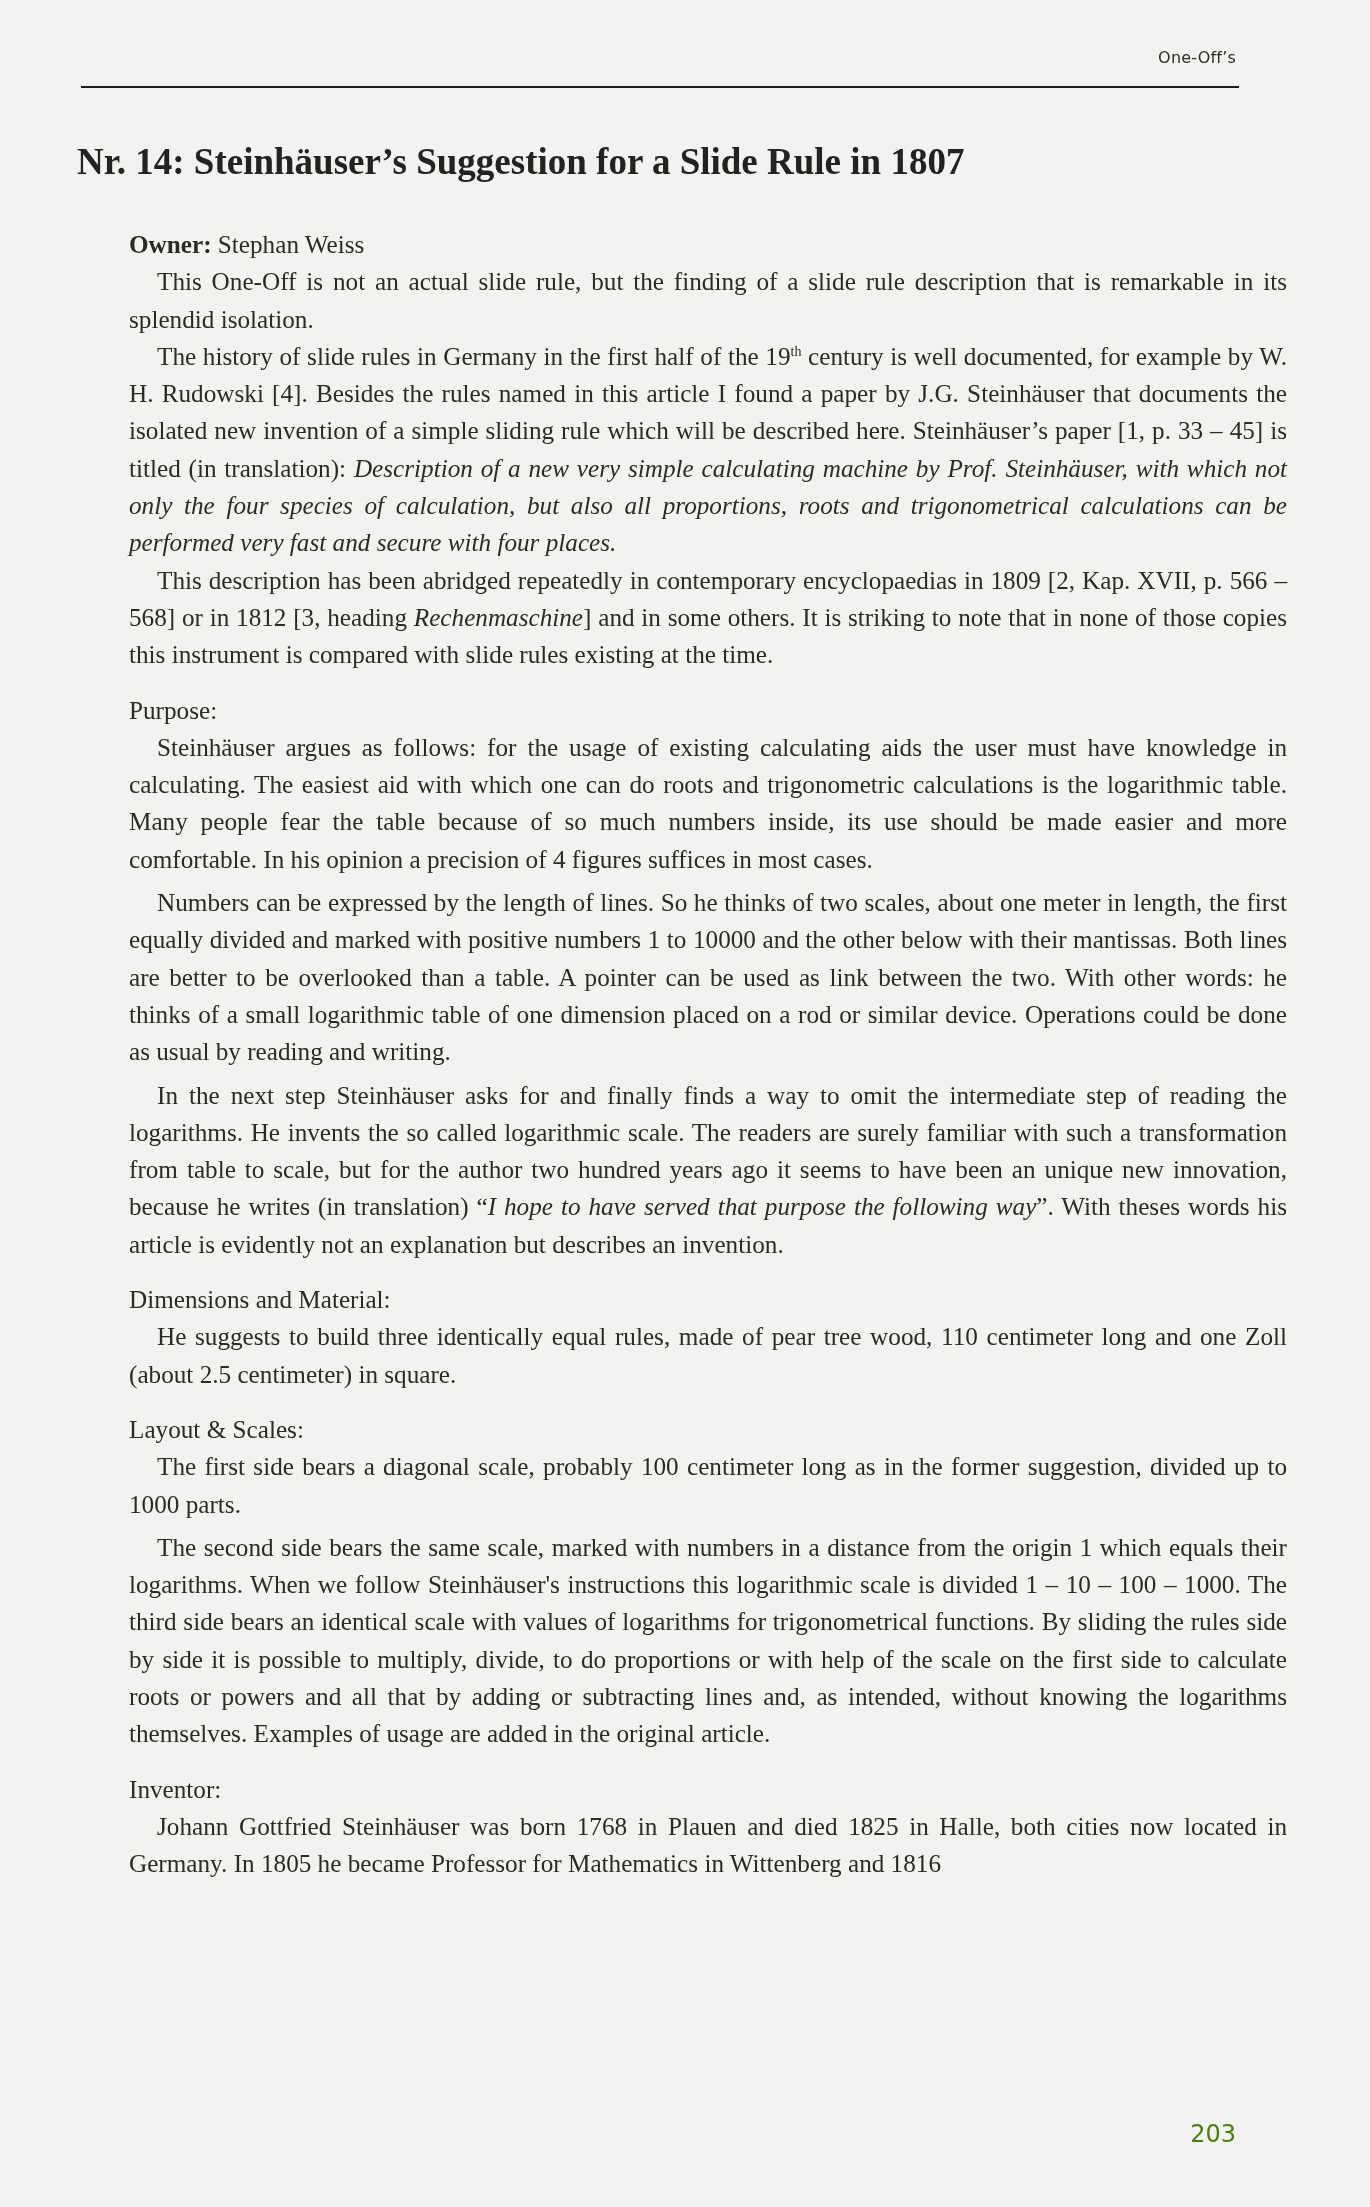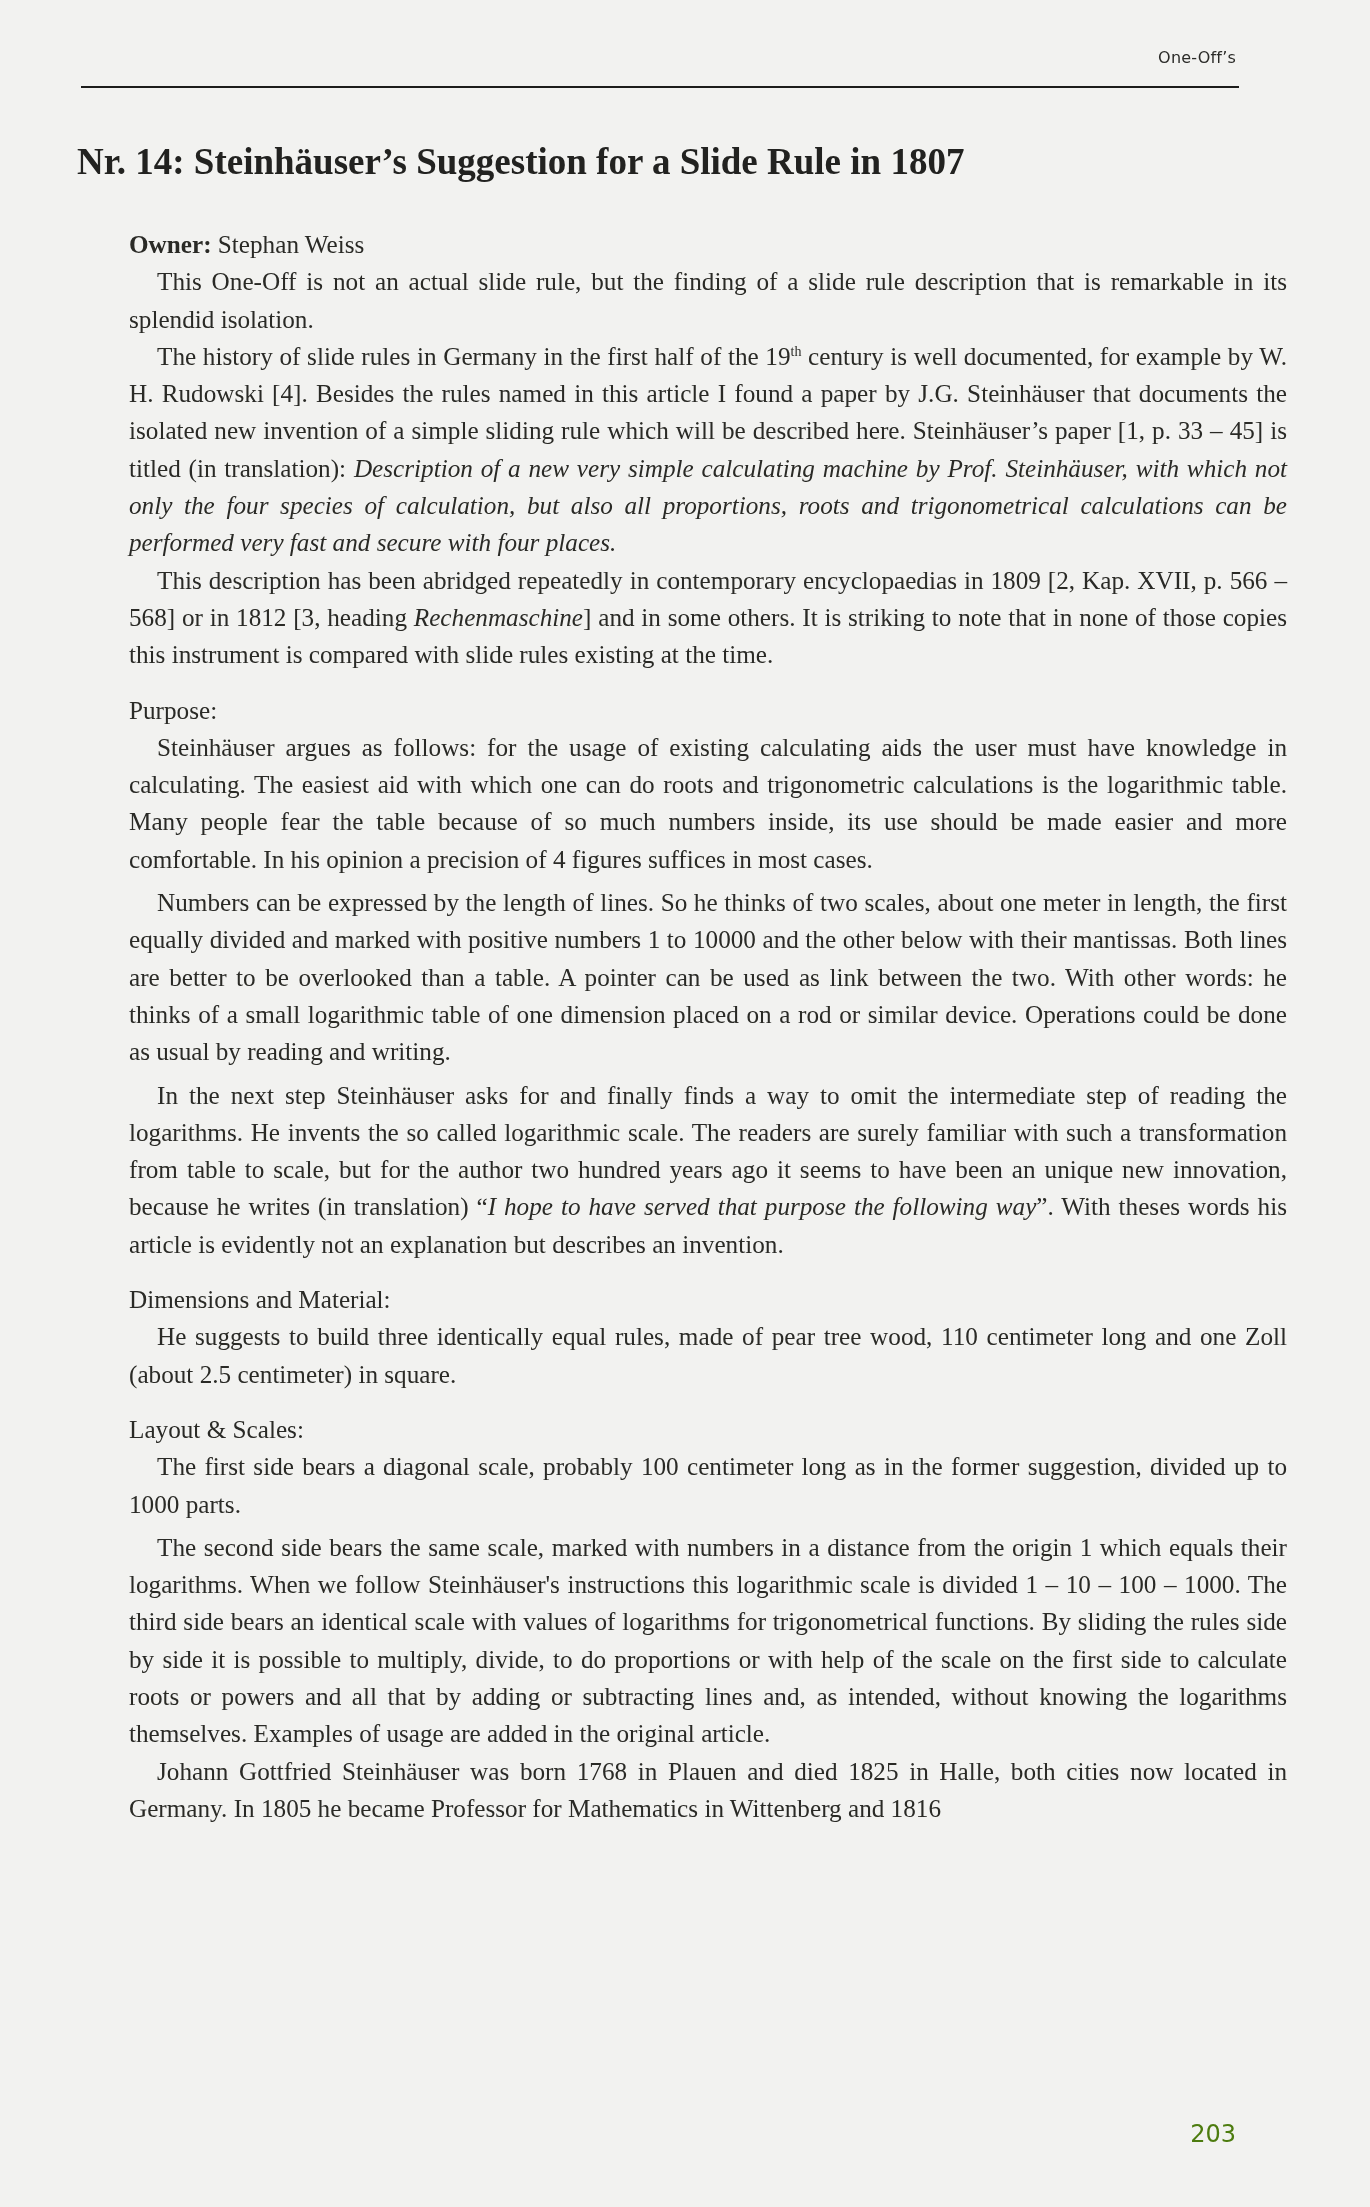--- a/index.html
+++ b/index.html
@@ -70,16 +70,17 @@
   <p><span>In the next step Steinhäuser asks for and finally finds a way to omit the intermediate step of reading the logarithms. He invents the so called logarithmic scale. The readers are surely familiar with such a transformation from table to scale, but for the author two hundred years ago it seems to have been an unique new innovation, because he writes (in translation) “</span><i>I hope to have served that purpose the following way</i><span>”. With theses words his article is evidently not an explanation but describes an invention.</span></p>
 
   <h2>Dimensions and Material:</h2>
   <p>He suggests to build three identically equal rules, made of pear tree wood, 110 centimeter long and one Zoll (about 2.5 centimeter) in square.</p>
 
   <h2>Layout &amp; Scales:</h2>
   <p>The first side bears a diagonal scale, probably 100 centimeter long as in the former suggestion, divided up to 1000 parts.</p>
   <div class="gap"></div>
   <p>The second side bears the same scale, marked with numbers in a distance from the origin 1 which equals their logarithms. When we follow Steinhäuser's instructions this logarithmic scale is divided 1 – 10 – 100 – 1000. The third side bears an identical scale with values of logarithms for trigonometrical functions. By sliding the rules side by side it is possible to multiply, divide, to do proportions or with help of the scale on the first side to calculate roots or powers and all that by adding or subtracting lines and, as intended, without knowing the logarithms themselves. Examples of usage are added in the original article.</p>
 
+  <h2>Inventor:</h2>
   <p>Johann Gottfried Steinhäuser was born 1768 in Plauen and died 1825 in Halle, both cities now located in Germany. In 1805 he became Professor for Mathematics in Wittenberg and 1816</p>
 </div>
 
 <div class="page-number">203</div>
 
 </body></html>

